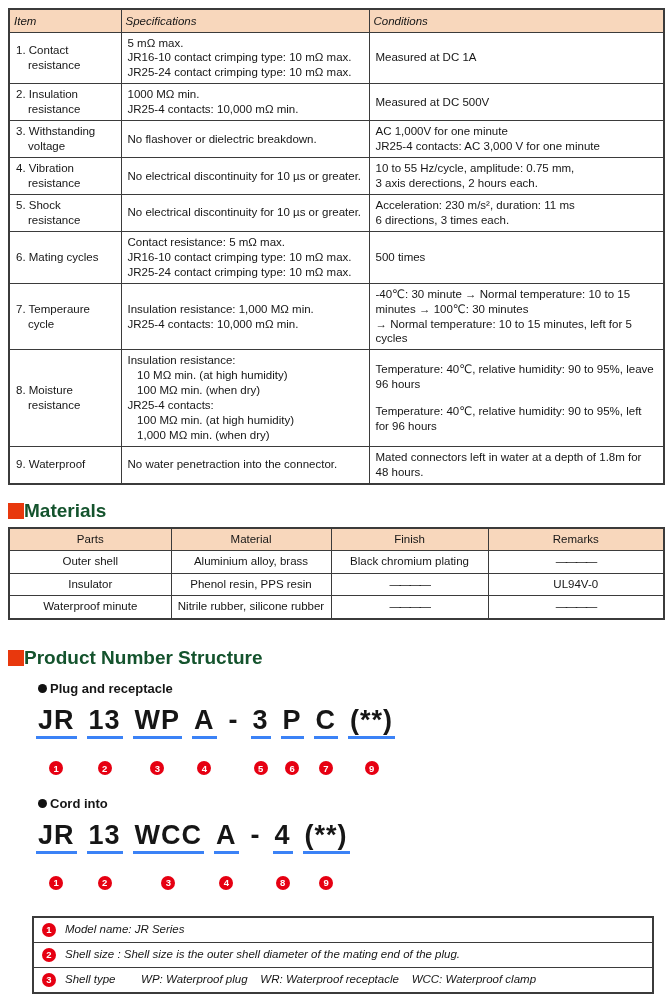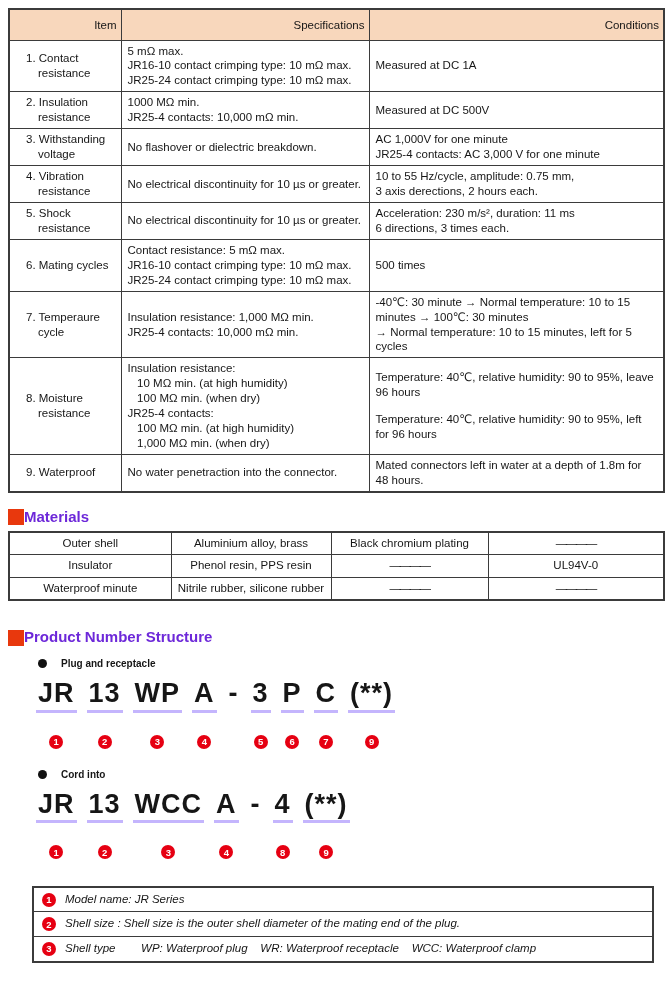--- a/index.html
+++ b/index.html
@@ -8,44 +8,44 @@
     width:671px; min-height:1001px; background:#ffffff; color:#161616;
     font-family:"Liberation Sans","DejaVu Sans",sans-serif;
   }
   .page { padding:8px 8px 10px 8px; }
 
   table { border-collapse:collapse; }
 
   
   .spec-table { width:655px; table-layout:fixed; border:2px solid #3b3b3b; font-size:11.5px; }
   .spec-table th, .spec-table td { border:1px solid #3b3b3b; }
-  .spec-table th { background:#f8d7bc; font-weight:normal; height:31px; padding:2px 4px; text-align:right; }
+  .spec-table th { background:#f8d7bc; font-weight:normal; height:23px; padding:2px 4px; text-align:left;font-style:italic; }
   .spec-table td { padding:3px 6px; vertical-align:middle; line-height:1.3; }
   .col-item { width:112px; } .col-spec { width:248px; } .col-cond { width:295px; }
-  .hang { padding-left:12px; text-indent:-12px;margin-left:10px; }
+  .hang { padding-left:12px; text-indent:-12px; }
   .para-gap { margin-bottom:12px; }
 
   
   .section-head { display:flex; align-items:center; margin:16px 0 5px 0; }
   .red-square { width:16px; height:16px; background:#e8380d; flex:none; }
-  .section-title { color:#6d28d9; font-size:15px; font-weight:bold; line-height:1; padding-bottom:2px; }
+  .section-title { color:#14532d; font-size:19px; font-weight:bold; line-height:1; padding-bottom:2px; }
 
   
   .mat-table { width:655px; table-layout:fixed; border:2px solid #3b3b3b; font-size:11.5px; text-align:center; }
   .mat-table th, .mat-table td { border:1px solid #3b3b3b; padding:3px 4px; line-height:1.35; }
   .mat-table th { background:#f8d7bc; font-weight:normal; height:22px; }
   .dashline { letter-spacing:-1.5px; }
 
   
   .pns { margin-top:28px; }
-  .sub-head { display:flex; align-items:center; gap:14px; font-weight:bold; font-size:10px; margin:12px 0 0 30px; }
+  .sub-head { display:flex; align-items:center; gap:3px; font-weight:bold; font-size:13px; margin:12px 0 0 30px; }
   .dot { width:9px; height:9px; border-radius:50%; background:#111; flex:none; }
   .pn-row { display:flex; align-items:flex-start; margin:10px 0 0 28px; }
   .pn-seg { margin-right:10px; text-align:center; }
-  .pn-text { font-size:27px; font-weight:bold; line-height:1.05; letter-spacing:1px; padding:0 2px 2px 2px; border-bottom:3px solid #c4b5fd; white-space:nowrap; }
+  .pn-text { font-size:27px; font-weight:bold; line-height:1.05; letter-spacing:1px; padding:0 2px 2px 2px; border-bottom:3px solid #3b82f6; white-space:nowrap; }
   .pn-seg.no-line .pn-text { border-bottom:none; }
   .badge { display:inline-flex; align-items:center; justify-content:center; width:14px; height:14px; border-radius:50%; background:#e60012; color:#fff; font-size:9.5px; font-weight:bold; line-height:1; }
   .pn-seg .badge { margin-top:4px; }
 
   
   .legend { width:622px; margin:26px 0 0 24px; border:2px solid #3b3b3b; font-size:11.5px; }
   .legend-row { display:flex; gap:9px; padding:3px 6px 3px 8px; border-bottom:1px solid #3b3b3b; align-items:flex-start; }
   .legend-row:last-child { border-bottom:none; }
   .legend-row .badge { margin-top:2px; flex:none; }
   .legend-lines { line-height:1.55;font-style:italic; }
@@ -190,20 +190,26 @@
     <span class="section-title">Materials</span>
   </div>
   <table class="mat-table">
     <colgroup>
         <col style="width:162px">
         <col style="width:160px">
         <col style="width:157px">
         <col style="width:176px">
       </colgroup>
     <tbody>
+        <tr>
+      <th>Parts</th>
+      <th>Material</th>
+      <th>Finish</th>
+      <th>Remarks</th>
+    </tr>
     <tr>
       <td>Outer shell</td>
       <td>Aluminium alloy, brass</td>
       <td>Black chromium plating</td>
       <td class="dashline">————</td>
     </tr>
     <tr>
       <td>Insulator</td>
       <td>Phenol resin, PPS resin</td>
       <td class="dashline">————</td>

